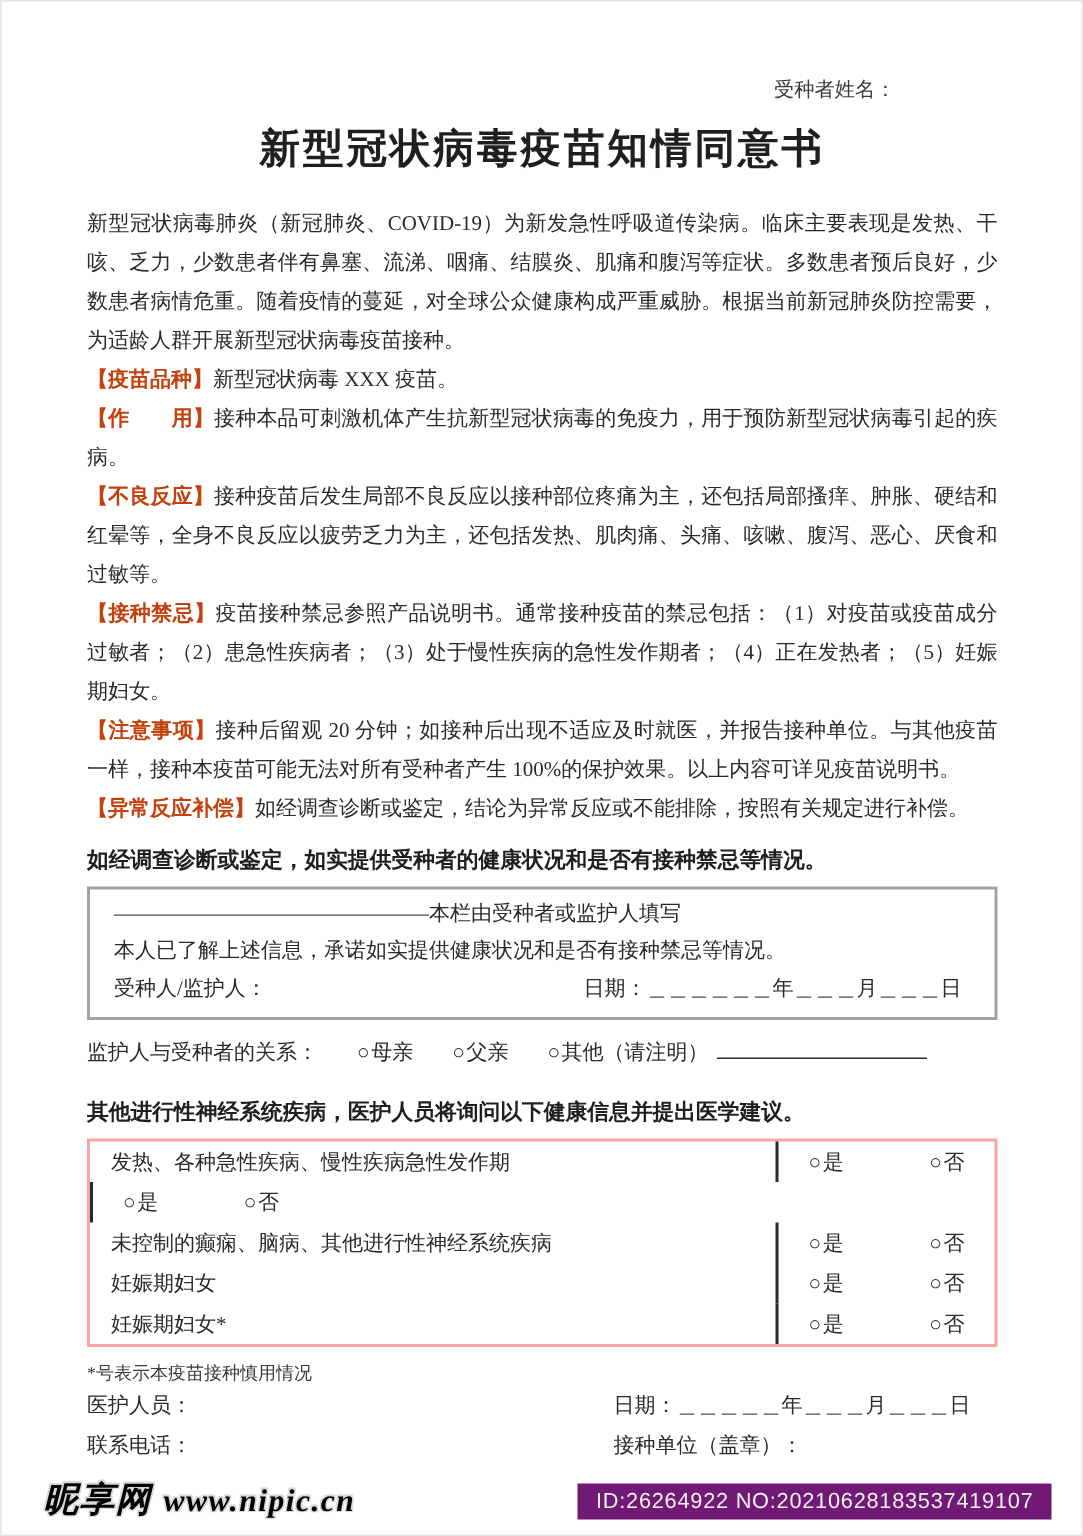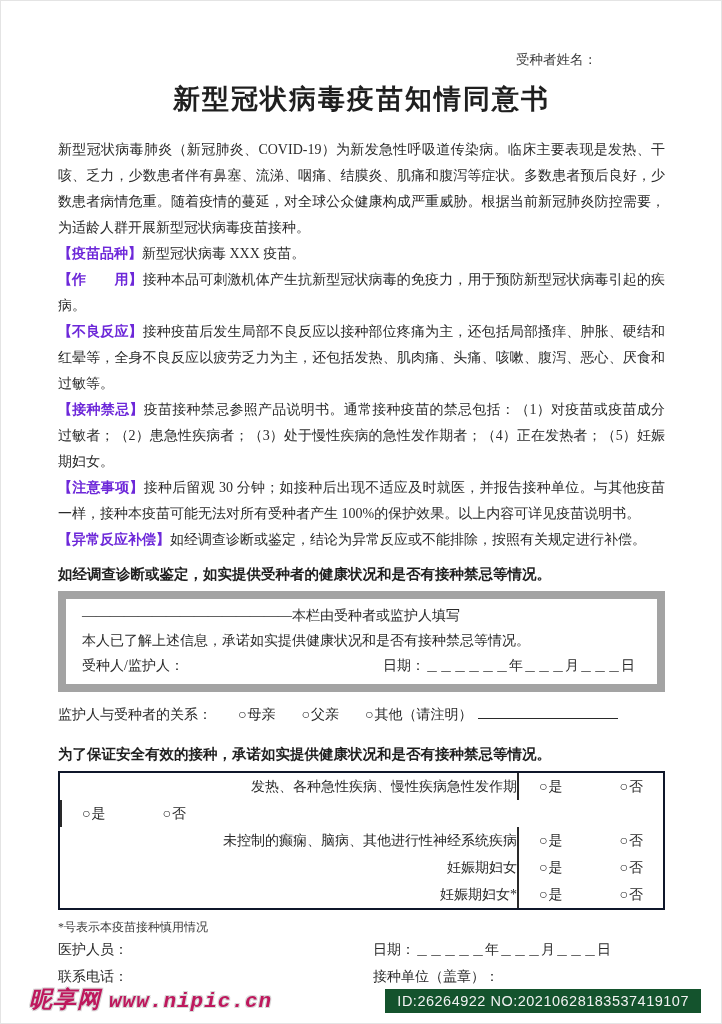--- a/index.html
+++ b/index.html
@@ -11,63 +11,63 @@
   }
   .doc{position:absolute;top:0;left:0;right:0;padding:50px 56px 0 57px;}
   .name-line{text-align:right;font-size:13.5px;padding-right:68px;color:#3a3a3a;}
   .title{
     text-align:center;font-size:27px;font-weight:700;letter-spacing:2px;
     font-family:"Liberation Sans","DejaVu Sans",sans-serif;
     margin:12px 0 0 0;color:#1f1f1f;
   }
   .bodytext{margin-top:20px;font-size:14px;line-height:26px;text-align:justify;}
   .sec{font-size:14px;line-height:26px;text-align:justify;}
-  .sec .lbl{font-family:Liberation Serif, serif;font-weight:700;color:#6d28d9;}
+  .sec .lbl{font-family:Liberation Serif, serif;font-weight:700;color:#c2410c;}
   .bold-line{
     font-family:"Liberation Sans","DejaVu Sans",sans-serif;font-weight:700;
     font-size:14.5px;color:#1f1f1f;line-height:22px;
   }
   .read-notice{margin-top:10px;}
   .consent-box{
-    margin-top:6px;border:8px solid #a3a3a3;padding:4px 16px 6px 16px;
+    margin-top:6px;border:2px solid #a3a3a3;padding:4px 16px 6px 16px;
     font-size:14px;line-height:25px;
   }
   .cb-row{display:flex;justify-content:space-between;align-items:baseline;}
   .guardian-line{margin-top:11px;font-size:14px;line-height:24px;}
   .guardian-line .opt{margin-left:26px;}
   .guardian-line .opt:first-of-type{margin-left:6px;}
   .blank-underline{display:inline-block;width:140px;border-bottom:1.5px solid #2a2a2a;height:14px;vertical-align:baseline;margin-left:6px;}
   .health-notice{margin-top:16px;}
-  .qtable{margin-top:6px;border:2px solid #0f172a;text-align:right;}
+  .qtable{margin-top:6px;border:2px solid #fca5a5;}
   .qrow{display:flex;height:27px;align-items:center;}
   .qrow .qtext{flex:1;padding-left:14px;font-size:14px;}
   .qrow .qopts{
     width:146px;border-left:2px solid #2a2a2a;align-self:stretch;
     display:flex;align-items:center;justify-content:space-between;
     padding:0 20px;box-sizing:border-box;font-size:14px;
   }
   .footnote{margin-top:9px;font-size:12px;color:#3a3a3a;}
   .advice-line{margin-top:15px;font-size:15px;line-height:24px;}
   .advice-line .opt{margin-left:22px;}
-  .form-line{display:flex;font-size:14px;line-height:27px;}
+  .form-line{display:flex;font-size:14px;line-height:27px;gap:36px;}
   .form-line .left{width:315px;}
   .form-line .right{flex:1;}
   .opt{white-space:nowrap;}
   .circ{margin-right:1px;}
   .wm-bar{position:absolute;left:0;right:0;bottom:0;height:42px;}
   .wm-left{
     position:absolute;left:28px;bottom:8px;font-size:23px;font-weight:700;font-style:italic;
-    font-family:Liberation Mono, monospace;
-    color:#be185d;
+    font-family:Liberation Serif, serif;
+    color:#000000;
     text-shadow:1px 1px 0 #d9d9d9,-1px -1px 0 #d9d9d9,1px -1px 0 #d9d9d9,-1px 1px 0 #d9d9d9;
     letter-spacing:1px;
   }
   .wm-left .url{font-size:21px;margin-left:8px;}
   .wm-right{
-    position:absolute;right:20px;bottom:10px;background:#14532d;color:#f2f2f2;
+    position:absolute;right:20px;bottom:10px;background:#701a75;color:#f2f2f2;
     font-family:"Liberation Sans","DejaVu Sans",sans-serif;
     font-size:14.5px;padding:4px 12px;letter-spacing:0.5px;
   }
 </style>
 </head>
 <body>
 
 <div class="doc">
 
   <div class="name-line">受种者姓名：</div>
@@ -83,21 +83,21 @@
     <div class="sec">
       <span class="lbl">【作　　用】</span><span>接种本品可刺激机体产生抗新型冠状病毒的免疫力，用于预防新型冠状病毒引起的疾病。</span>
     </div>
     <div class="sec">
       <span class="lbl">【不良反应】</span><span>接种疫苗后发生局部不良反应以接种部位疼痛为主，还包括局部搔痒、肿胀、硬结和红晕等，全身不良反应以疲劳乏力为主，还包括发热、肌肉痛、头痛、咳嗽、腹泻、恶心、厌食和过敏等。</span>
     </div>
     <div class="sec">
       <span class="lbl">【接种禁忌】</span><span>疫苗接种禁忌参照产品说明书。通常接种疫苗的禁忌包括：（1）对疫苗或疫苗成分过敏者；（2）患急性疾病者；（3）处于慢性疾病的急性发作期者；（4）正在发热者；（5）妊娠期妇女。</span>
     </div>
     <div class="sec">
-      <span class="lbl">【注意事项】</span><span>接种后留观 30 分钟；如接种后出现不适应及时就医，并报告接种单位。与其他疫苗一样，接种本疫苗可能无法对所有受种者产生 100%的保护效果。以上内容可详见疫苗说明书。</span>
+      <span class="lbl">【注意事项】</span><span>接种后留观 20 分钟；如接种后出现不适应及时就医，并报告接种单位。与其他疫苗一样，接种本疫苗可能无法对所有受种者产生 100%的保护效果。以上内容可详见疫苗说明书。</span>
     </div>
     <div class="sec">
       <span class="lbl">【异常反应补偿】</span><span>如经调查诊断或鉴定，结论为异常反应或不能排除，按照有关规定进行补偿。</span>
     </div>
   </div>
 
   <div class="bold-line read-notice">如经调查诊断或鉴定，如实提供受种者的健康状况和是否有接种禁忌等情况。</div>
 
   <div class="consent-box">
     <div>
@@ -109,21 +109,21 @@
       <span style="padding-right:6px;">
         <span>日期：</span><span>＿＿＿＿＿＿年＿＿＿月＿＿＿日</span>
       </span>
     </div>
   </div>
 
   <div class="guardian-line">
     <span>监护人与受种者的关系：</span><span class="opt"><span class="circ">○</span><span>母亲</span></span><span class="opt"><span class="circ">○</span><span>父亲</span></span><span class="opt"><span class="circ">○</span><span>其他（请注明）</span></span><span class="blank-underline"></span>
   </div>
 
-  <div class="bold-line health-notice">为了保证安全有效的接种，承诺如实提供健康状况和是否有接种禁忌等情况。</div>
+  <div class="bold-line health-notice">其他进行性神经系统疾病，医护人员将询问以下健康信息并提出医学建议。</div>
 
   <div class="qtable">
     <div class="qrow">
       <div class="qtext">发热、各种急性疾病、慢性疾病急性发作期</div>
       <div class="qopts">
         <span class="opt"><span class="circ">○</span><span>是</span></span>
         <span class="opt"><span class="circ">○</span><span>否</span></span>
       </div>
     </div>
     <div class="qrow">

